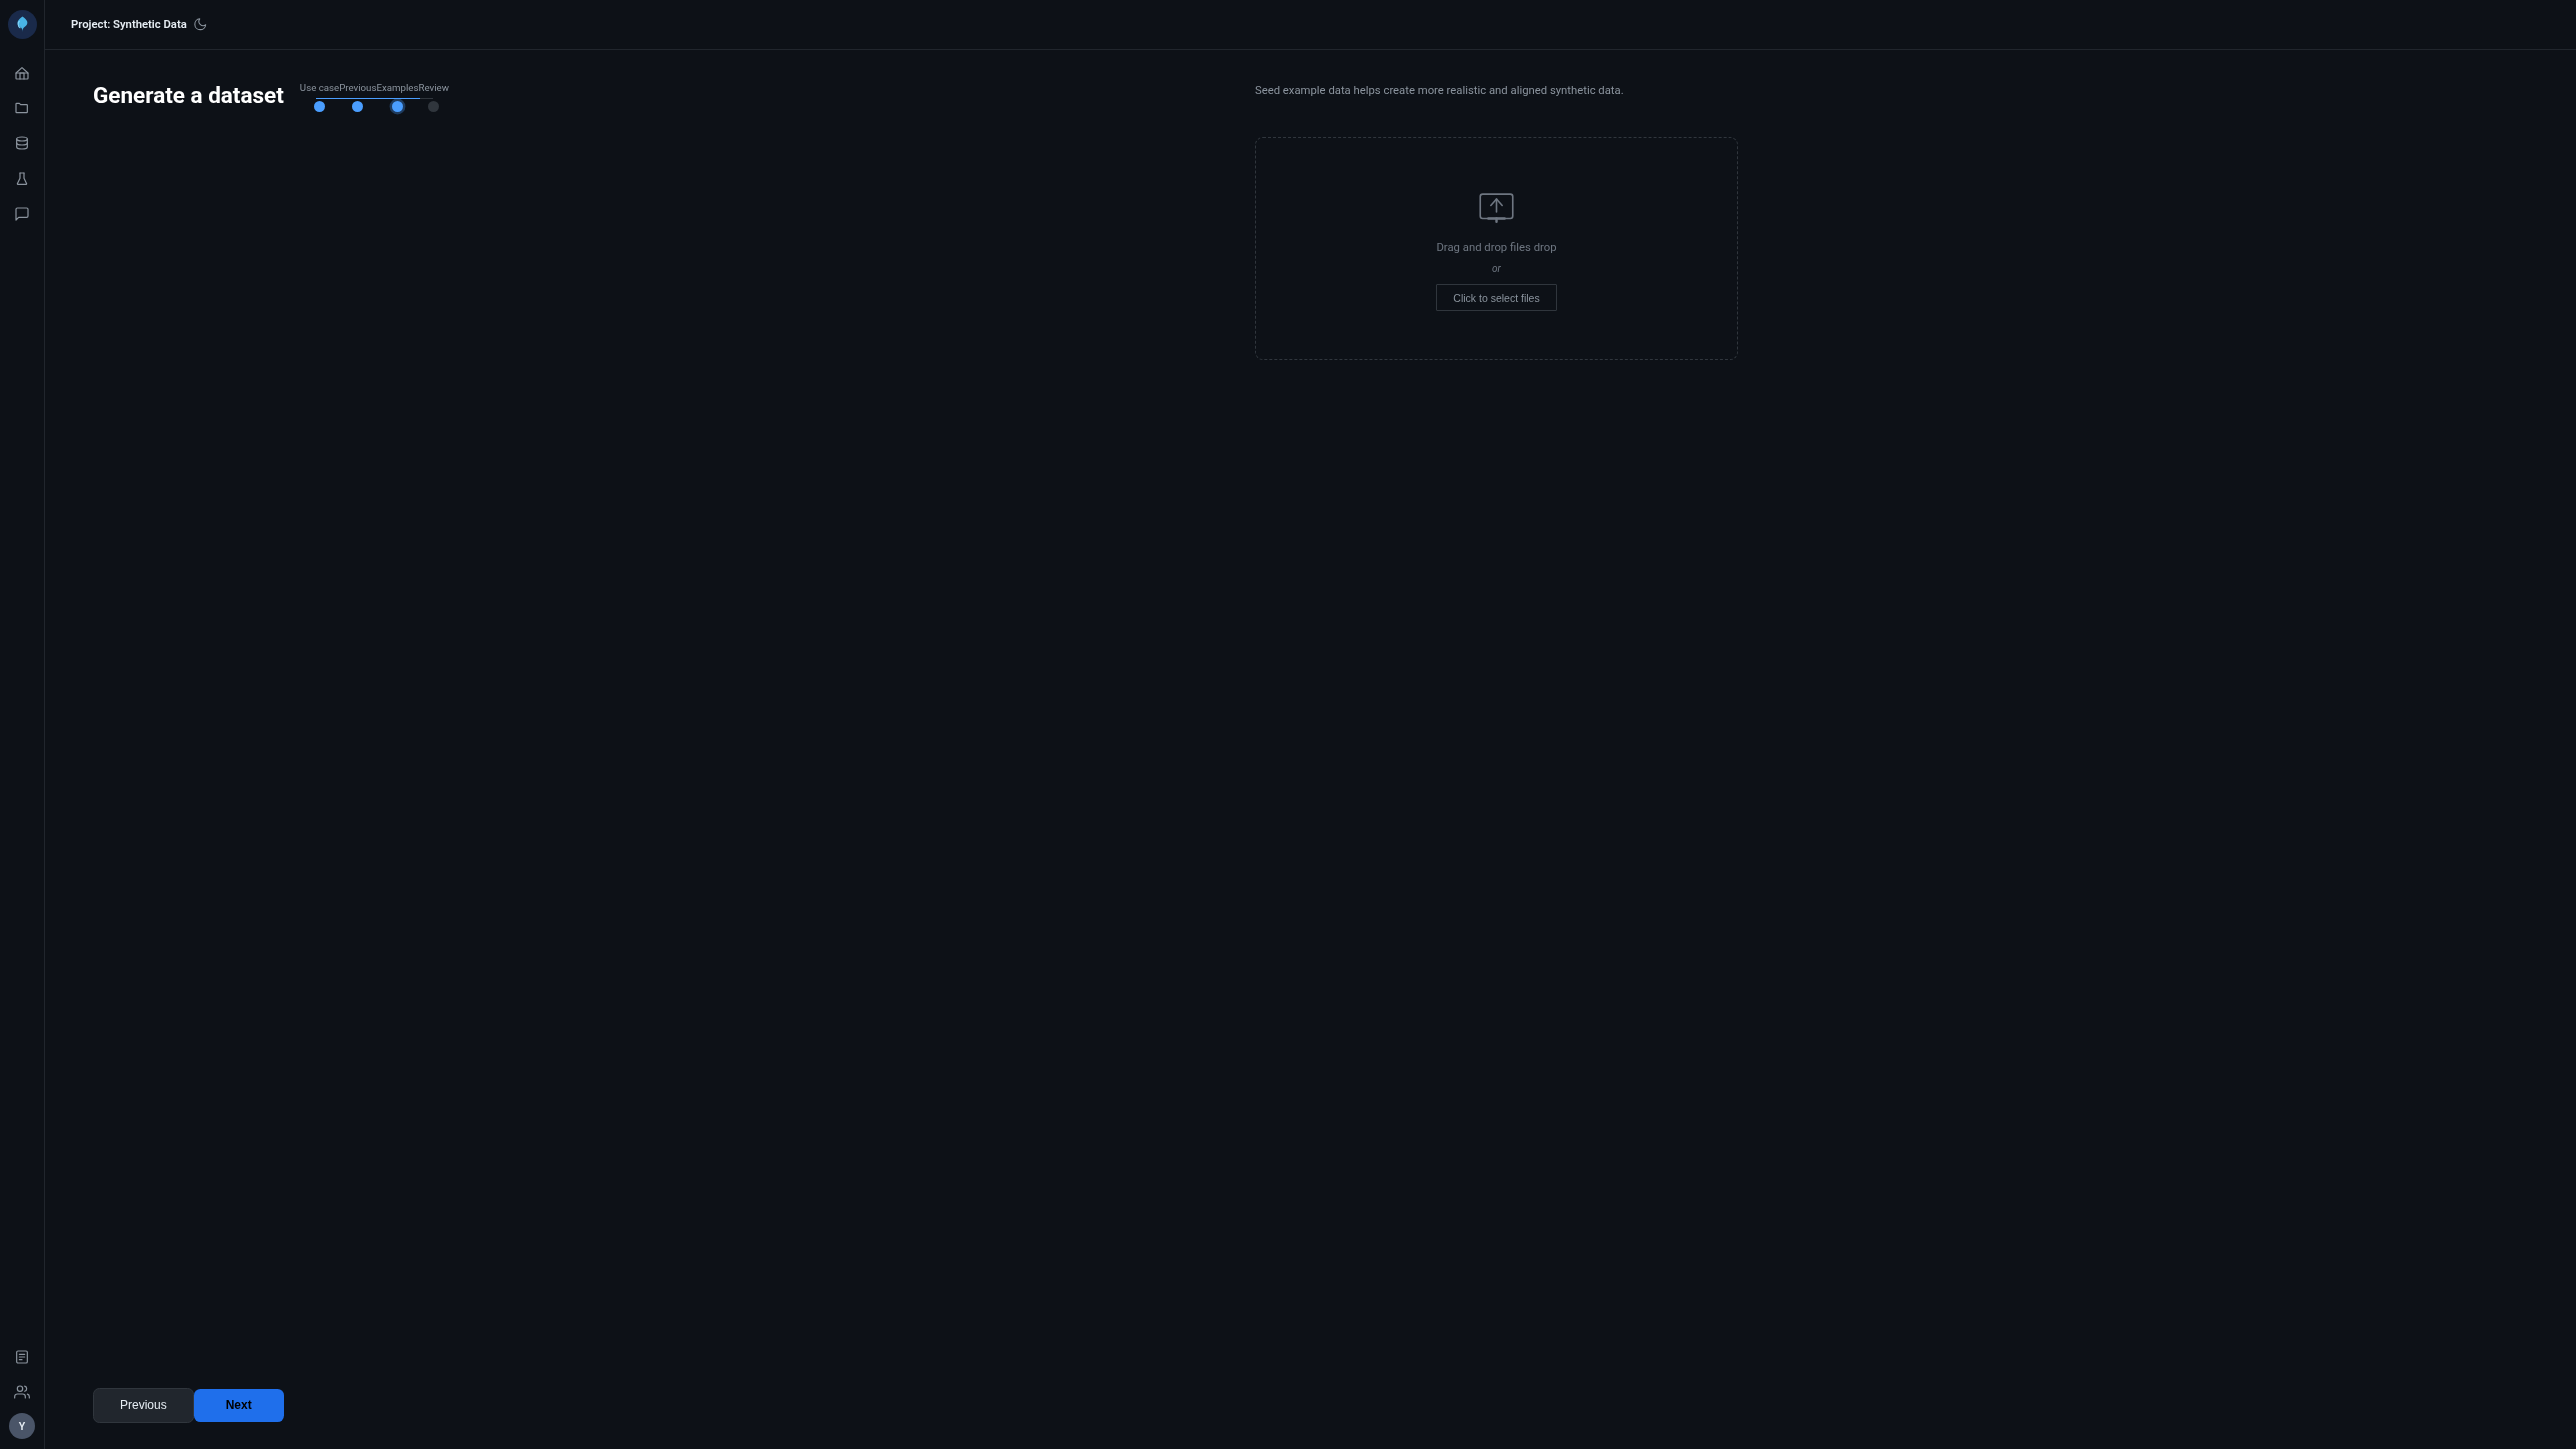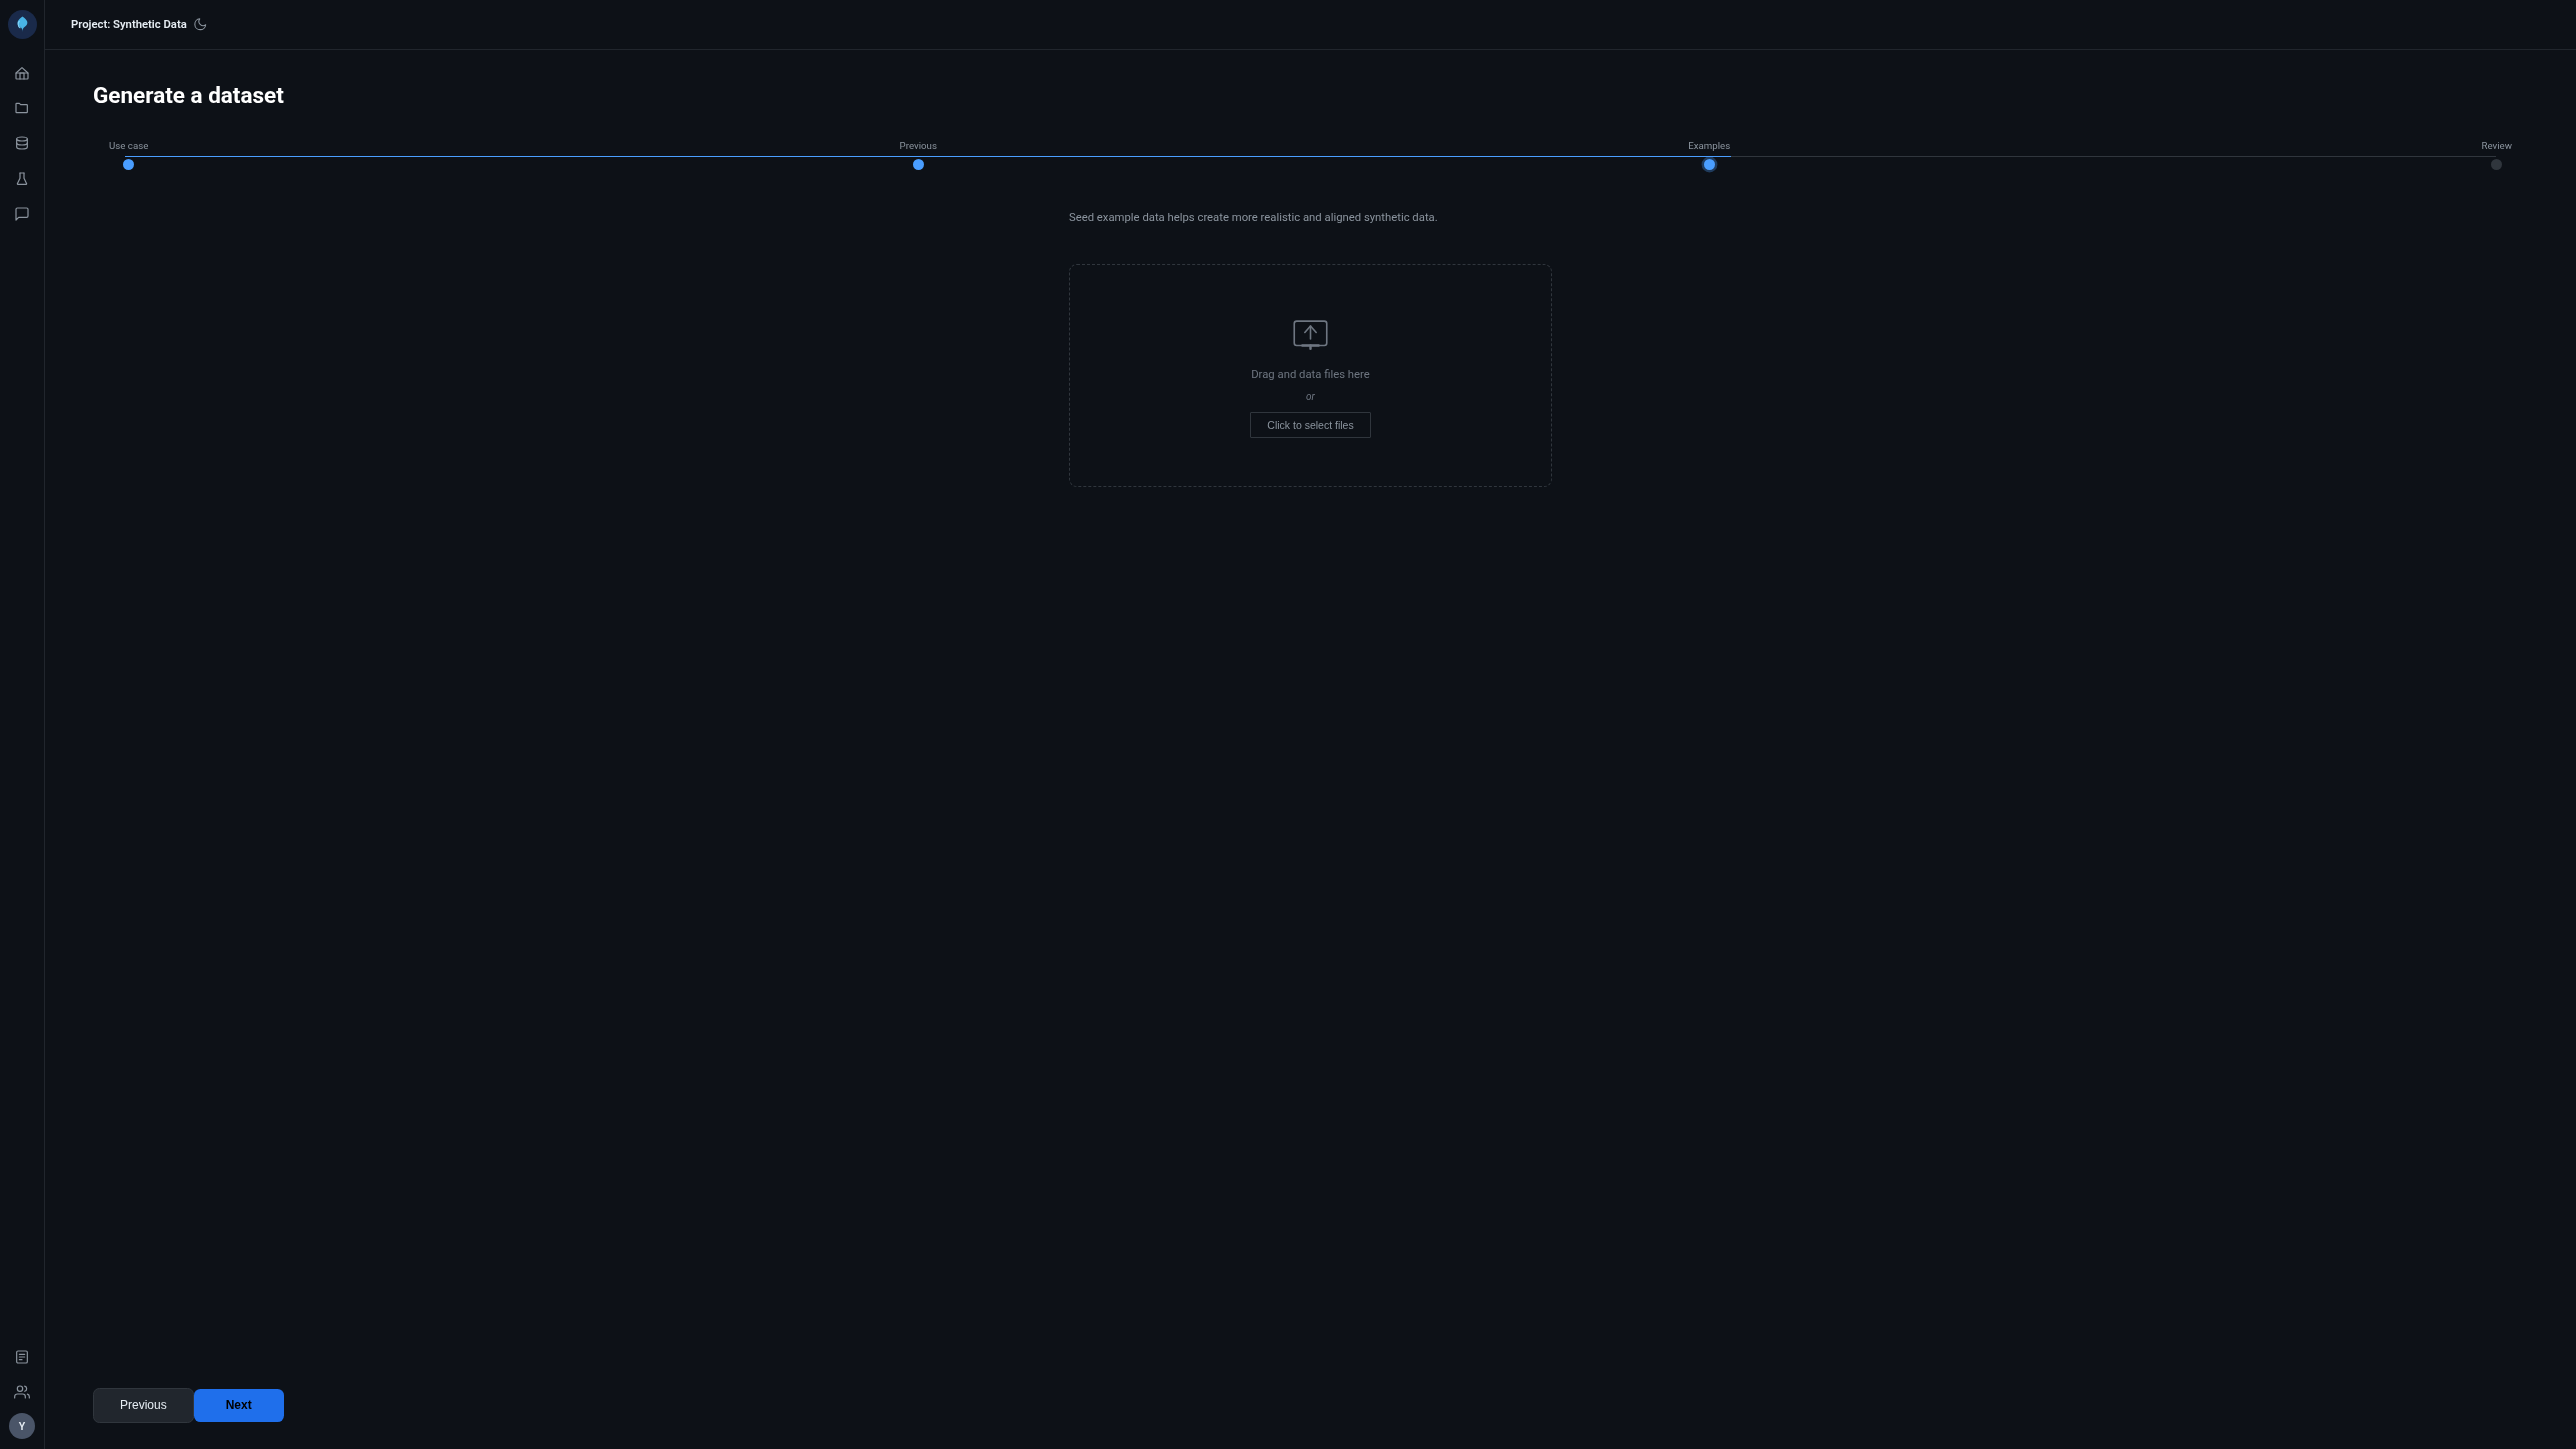--- a/index.html
+++ b/index.html
@@ -103,21 +103,21 @@
       border-radius: 4.8px;
       cursor: pointer;
       color: #8b949e;
     }
 
     
     .content {
       flex: 1;
       padding: 32px 48px;
       display: flex;
-      flex-direction: column;
+      flex-direction: row;
     }
 
     .page-title {
       font-size: 22.5px;
       font-weight: 700;
       color: #ffffff;
       margin-bottom: 32px;
     }
 
     
@@ -394,21 +394,21 @@
       <div class="upload-area">
         <div class="upload-icon">
           <svg width="39" height="39" viewBox="0 0 48 48" fill="none" stroke="#6e7681" stroke-width="2" stroke-linecap="round" stroke-linejoin="round">
             <rect x="4" y="10" width="40" height="30" rx="3" stroke="#6e7681" fill="none"></rect>
             <line x1="14" y1="40" x2="34" y2="40" stroke="#6e7681" stroke-width="3"></line>
             <line x1="24" y1="40" x2="24" y2="44" stroke="#6e7681" stroke-width="3"></line>
             <polyline points="17,24 24,16 31,24"></polyline>
             <line x1="24" y1="16" x2="24" y2="32"></line>
           </svg>
         </div>
-        <span class="upload-drag-text">Drag and data files here</span>
+        <span class="upload-drag-text">Drag and drop files drop</span>
         <span class="upload-or">or</span>
         <button class="upload-select-btn">Click to select files</button>
       </div>
     </div>
   </div>
 
   <div class="footer">
     <button class="btn-previous">Previous</button>
     <button class="btn-next">Next</button>
   </div>

